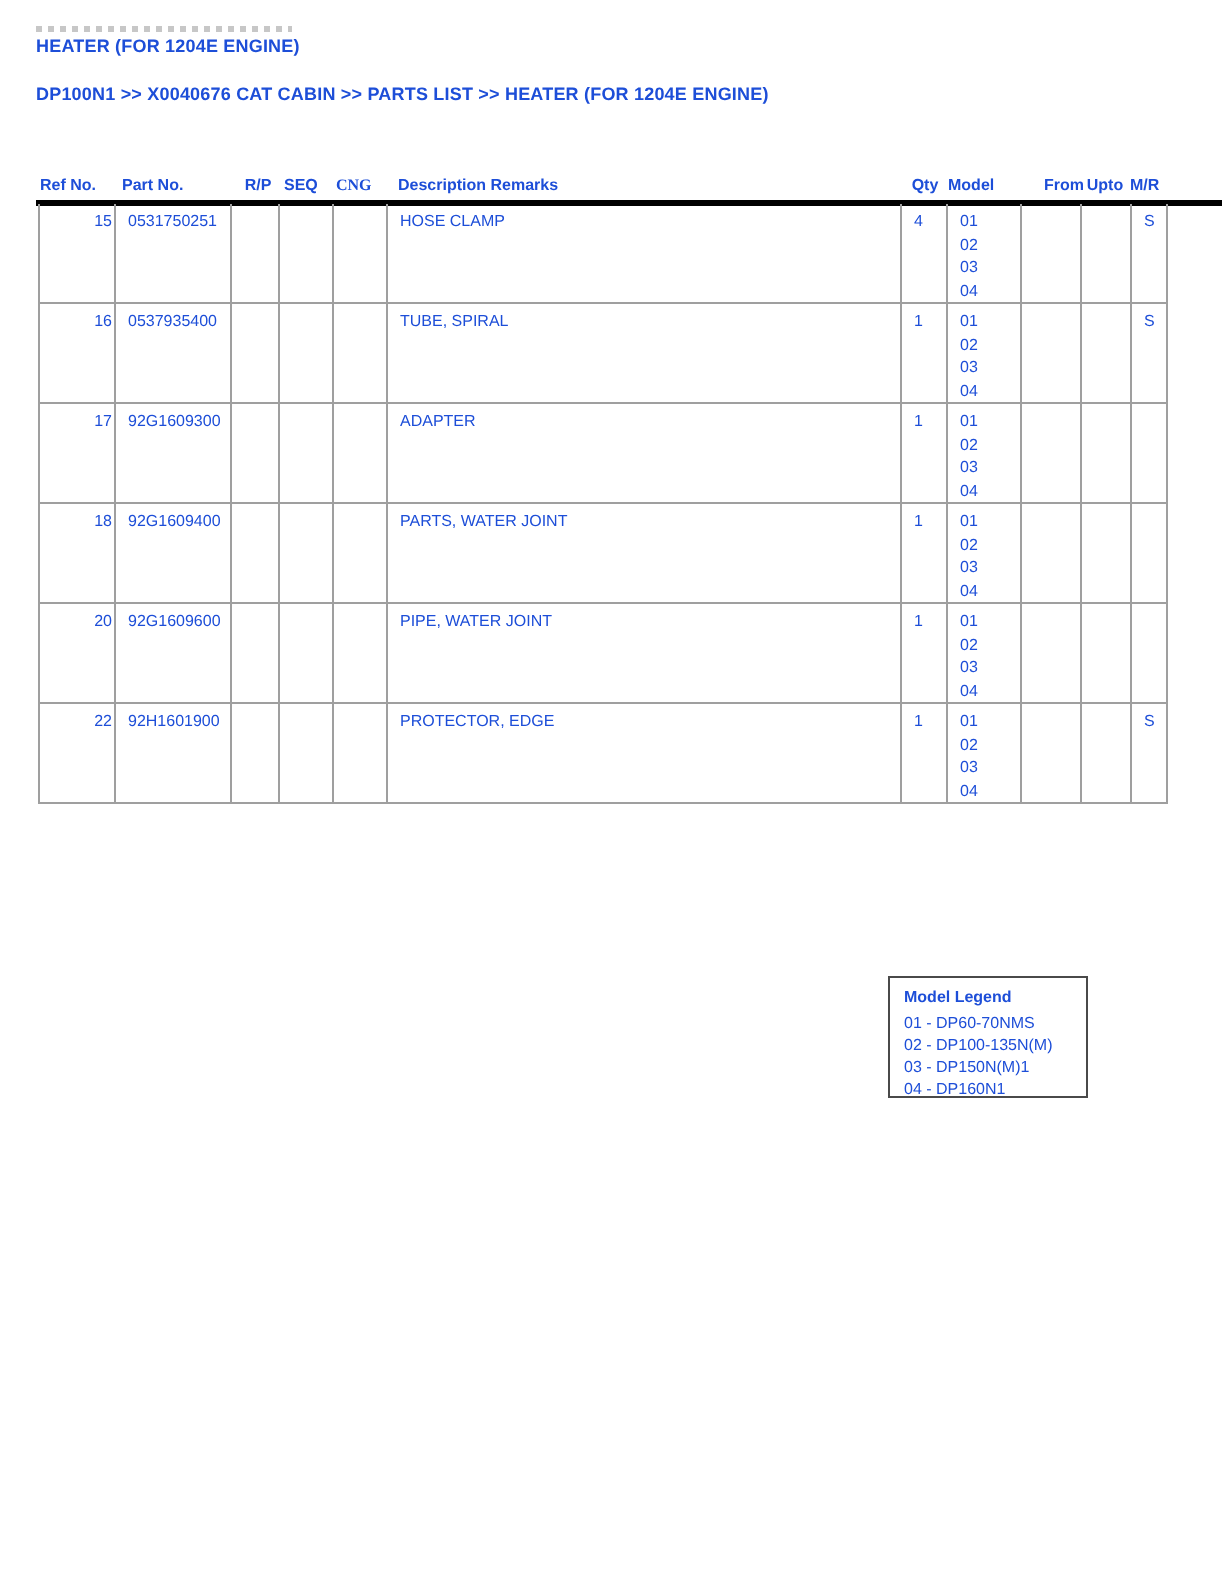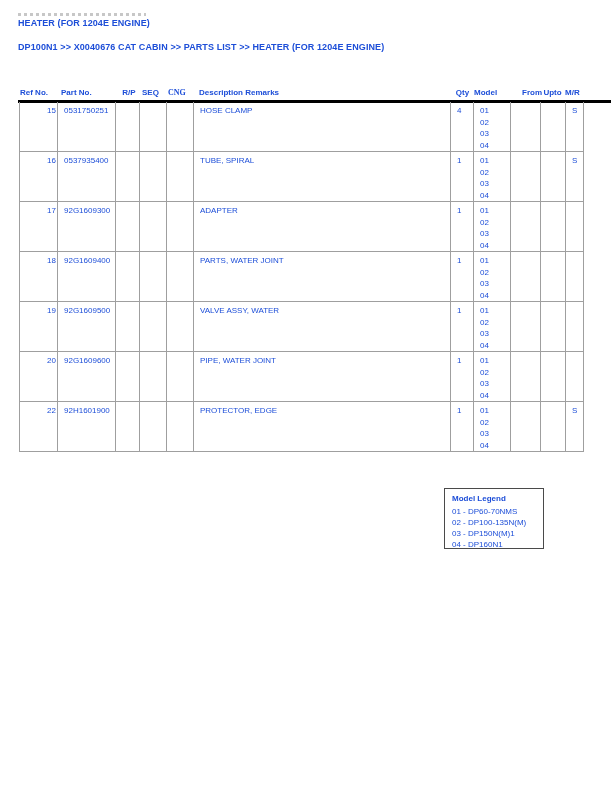--- a/index.html
+++ b/index.html
@@ -168,38 +168,20 @@
             <div>01</div>
             <div>02</div>
             <div>03</div>
             <div>04</div>
           </td>
           <td class="from-cell"></td>
           <td class="upto-cell"></td>
           <td class="mr-cell"></td>
         </tr>
         <tr>
-          <td class="ref-cell">19</td>
-          <td class="part-cell">92G1609500</td>
-          <td class="rp-cell"></td>
-          <td class="seq-cell"></td>
-          <td class="cng-cell"></td>
-          <td class="description-cell">VALVE ASSY, WATER</td>
-          <td class="qty-cell">1</td>
-          <td class="model-cell">
-            <div>01</div>
-            <div>02</div>
-            <div>03</div>
-            <div>04</div>
-          </td>
-          <td class="from-cell"></td>
-          <td class="upto-cell"></td>
-          <td class="mr-cell"></td>
-        </tr>
-        <tr>
           <td class="ref-cell">20</td>
           <td class="part-cell">92G1609600</td>
           <td class="rp-cell"></td>
           <td class="seq-cell"></td>
           <td class="cng-cell"></td>
           <td class="description-cell">PIPE, WATER JOINT</td>
           <td class="qty-cell">1</td>
           <td class="model-cell">
             <div>01</div>
             <div>02</div>

